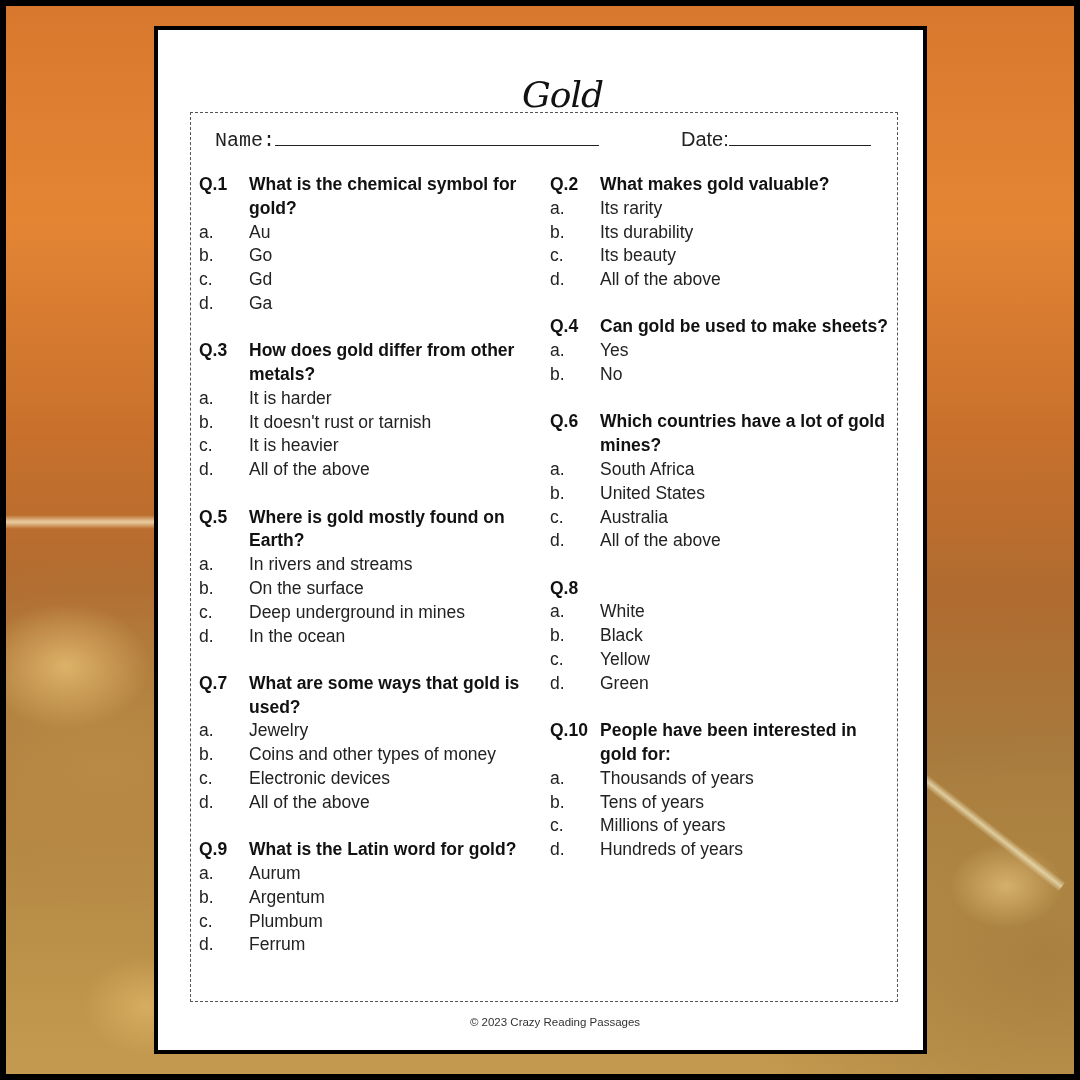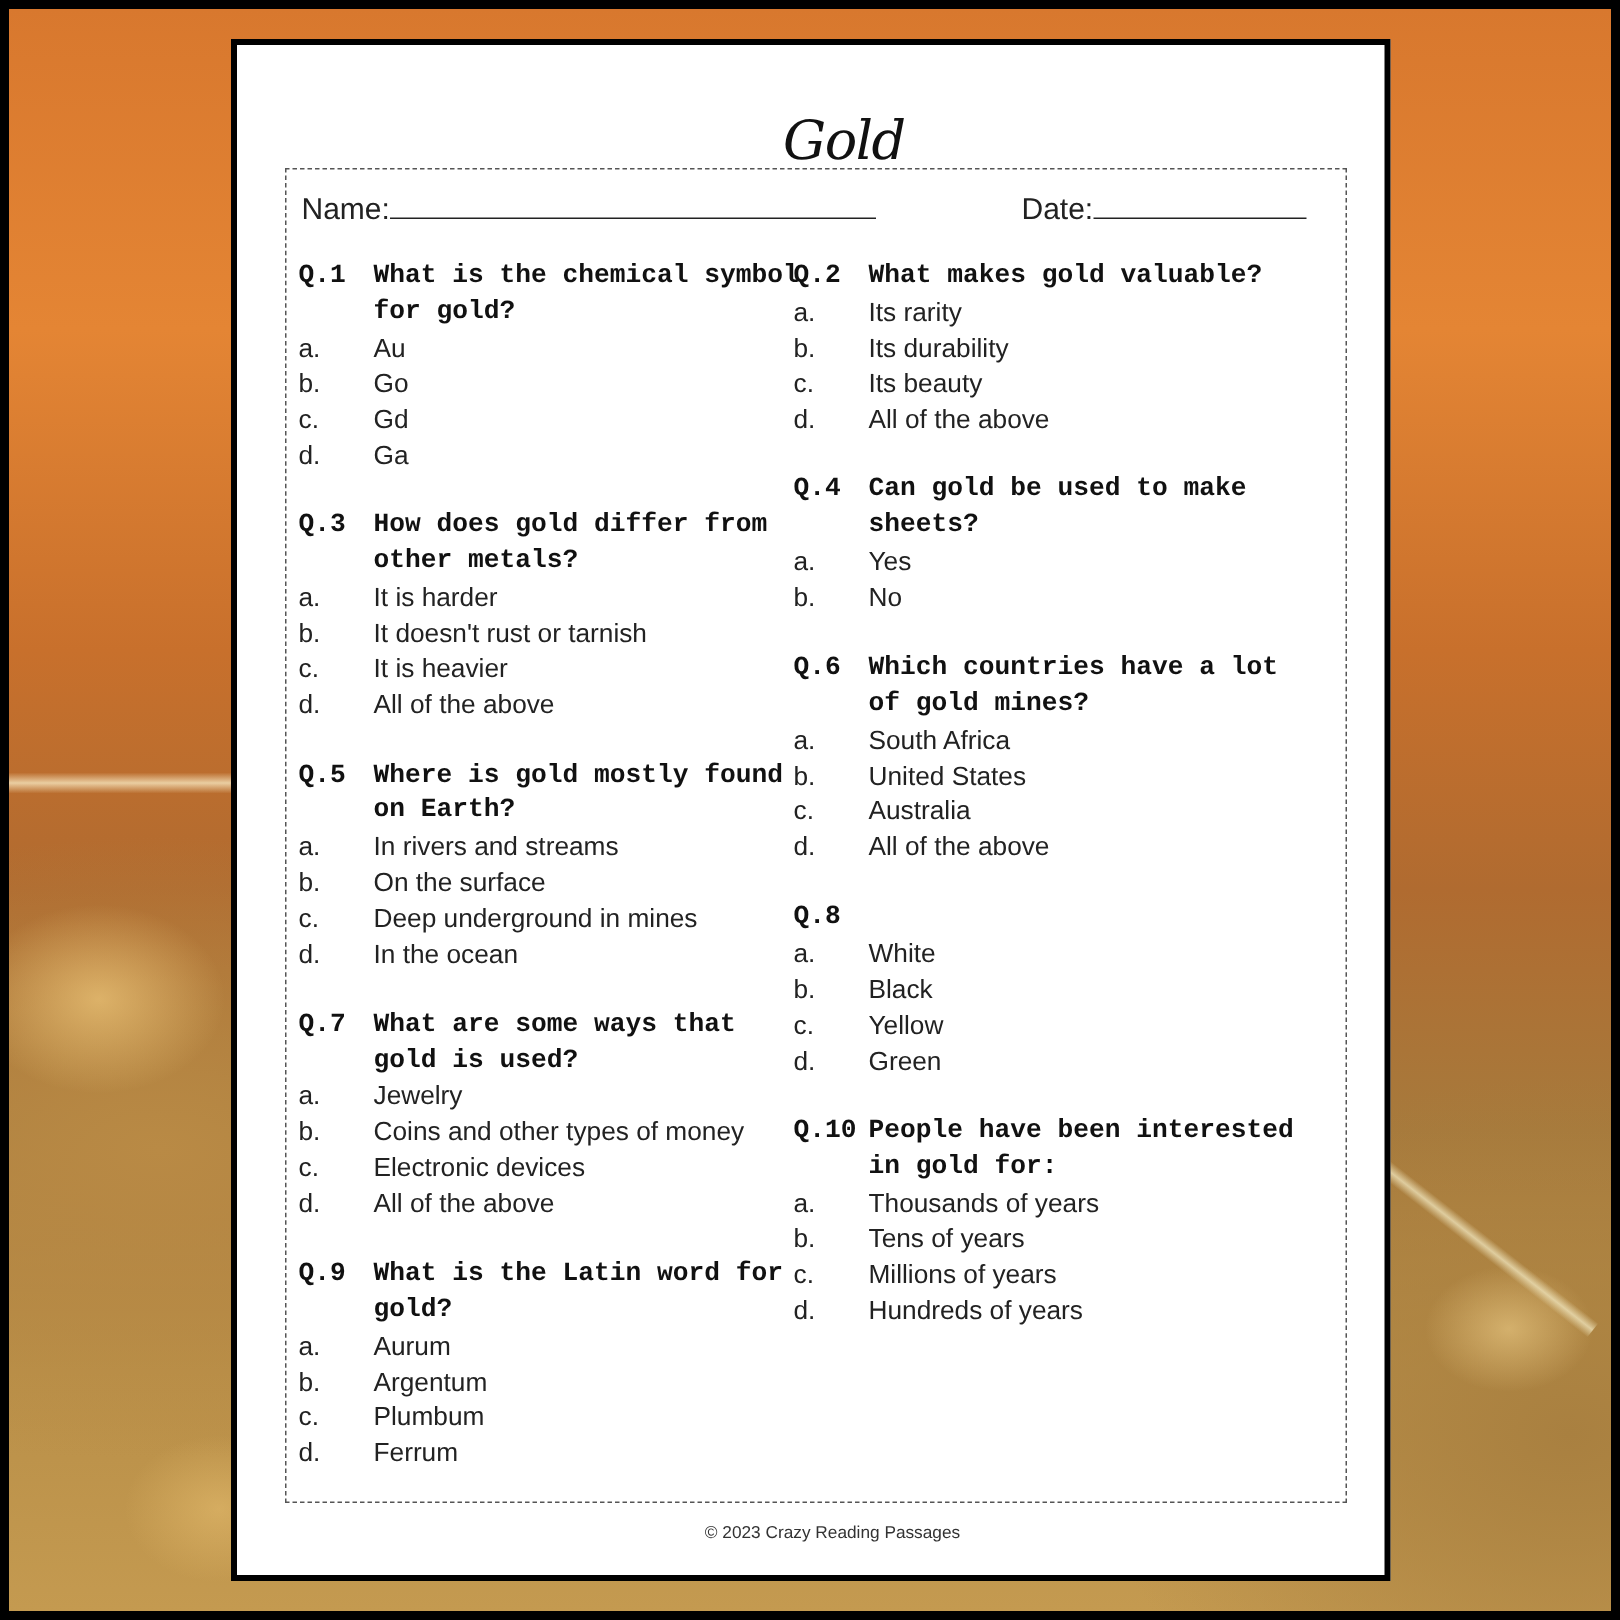--- a/index.html
+++ b/index.html
@@ -37,30 +37,30 @@
       font-size:36px; color:#111; letter-spacing:-1px;padding-left:44px;
     }
     .box {
       position:absolute; left:32px; top:82px; width:706px; height:888px;
       border:1.5px dashed #555;
     }
     .hdr {
       position:absolute; top:14px; font-size:20px; color:#222;
     }
     .hdr .line { display:inline-block; border-bottom:1.5px solid #222; height:18px; vertical-align:baseline; }
-    .name { left:10px; }
+    .name { left:24px;font-family:Liberation Mono, monospace; }
     .name .line { width:324px; }
     .date { left:490px; }
     .date .line { width:142px; }
     .col { position:absolute; top:60px; width:340px; }
     .col.left { left:8px; }
-    .col.right { left:338px; }
+    .col.right { left:359px; }
     .q { margin-bottom:23.5px; }
     .qrow, .orow { display:flex; font-size:17.5px; line-height:23.8px; color:#222; }
-    .qrow { font-weight:bold; color:#111;font-family:Liberation Mono, monospace; }
+    .qrow { font-weight:bold; color:#111; }
     .qnum { width:50px; flex:none; }
     .qtext { flex:1; }
     .olet { width:50px; flex:none; }
     .footer {
       position:absolute; left:0; right:0; top:986px; text-align:center;
       font-size:11.5px; color:#333;margin-left:29px;
     }
   </style>
 </head>
 <body>

